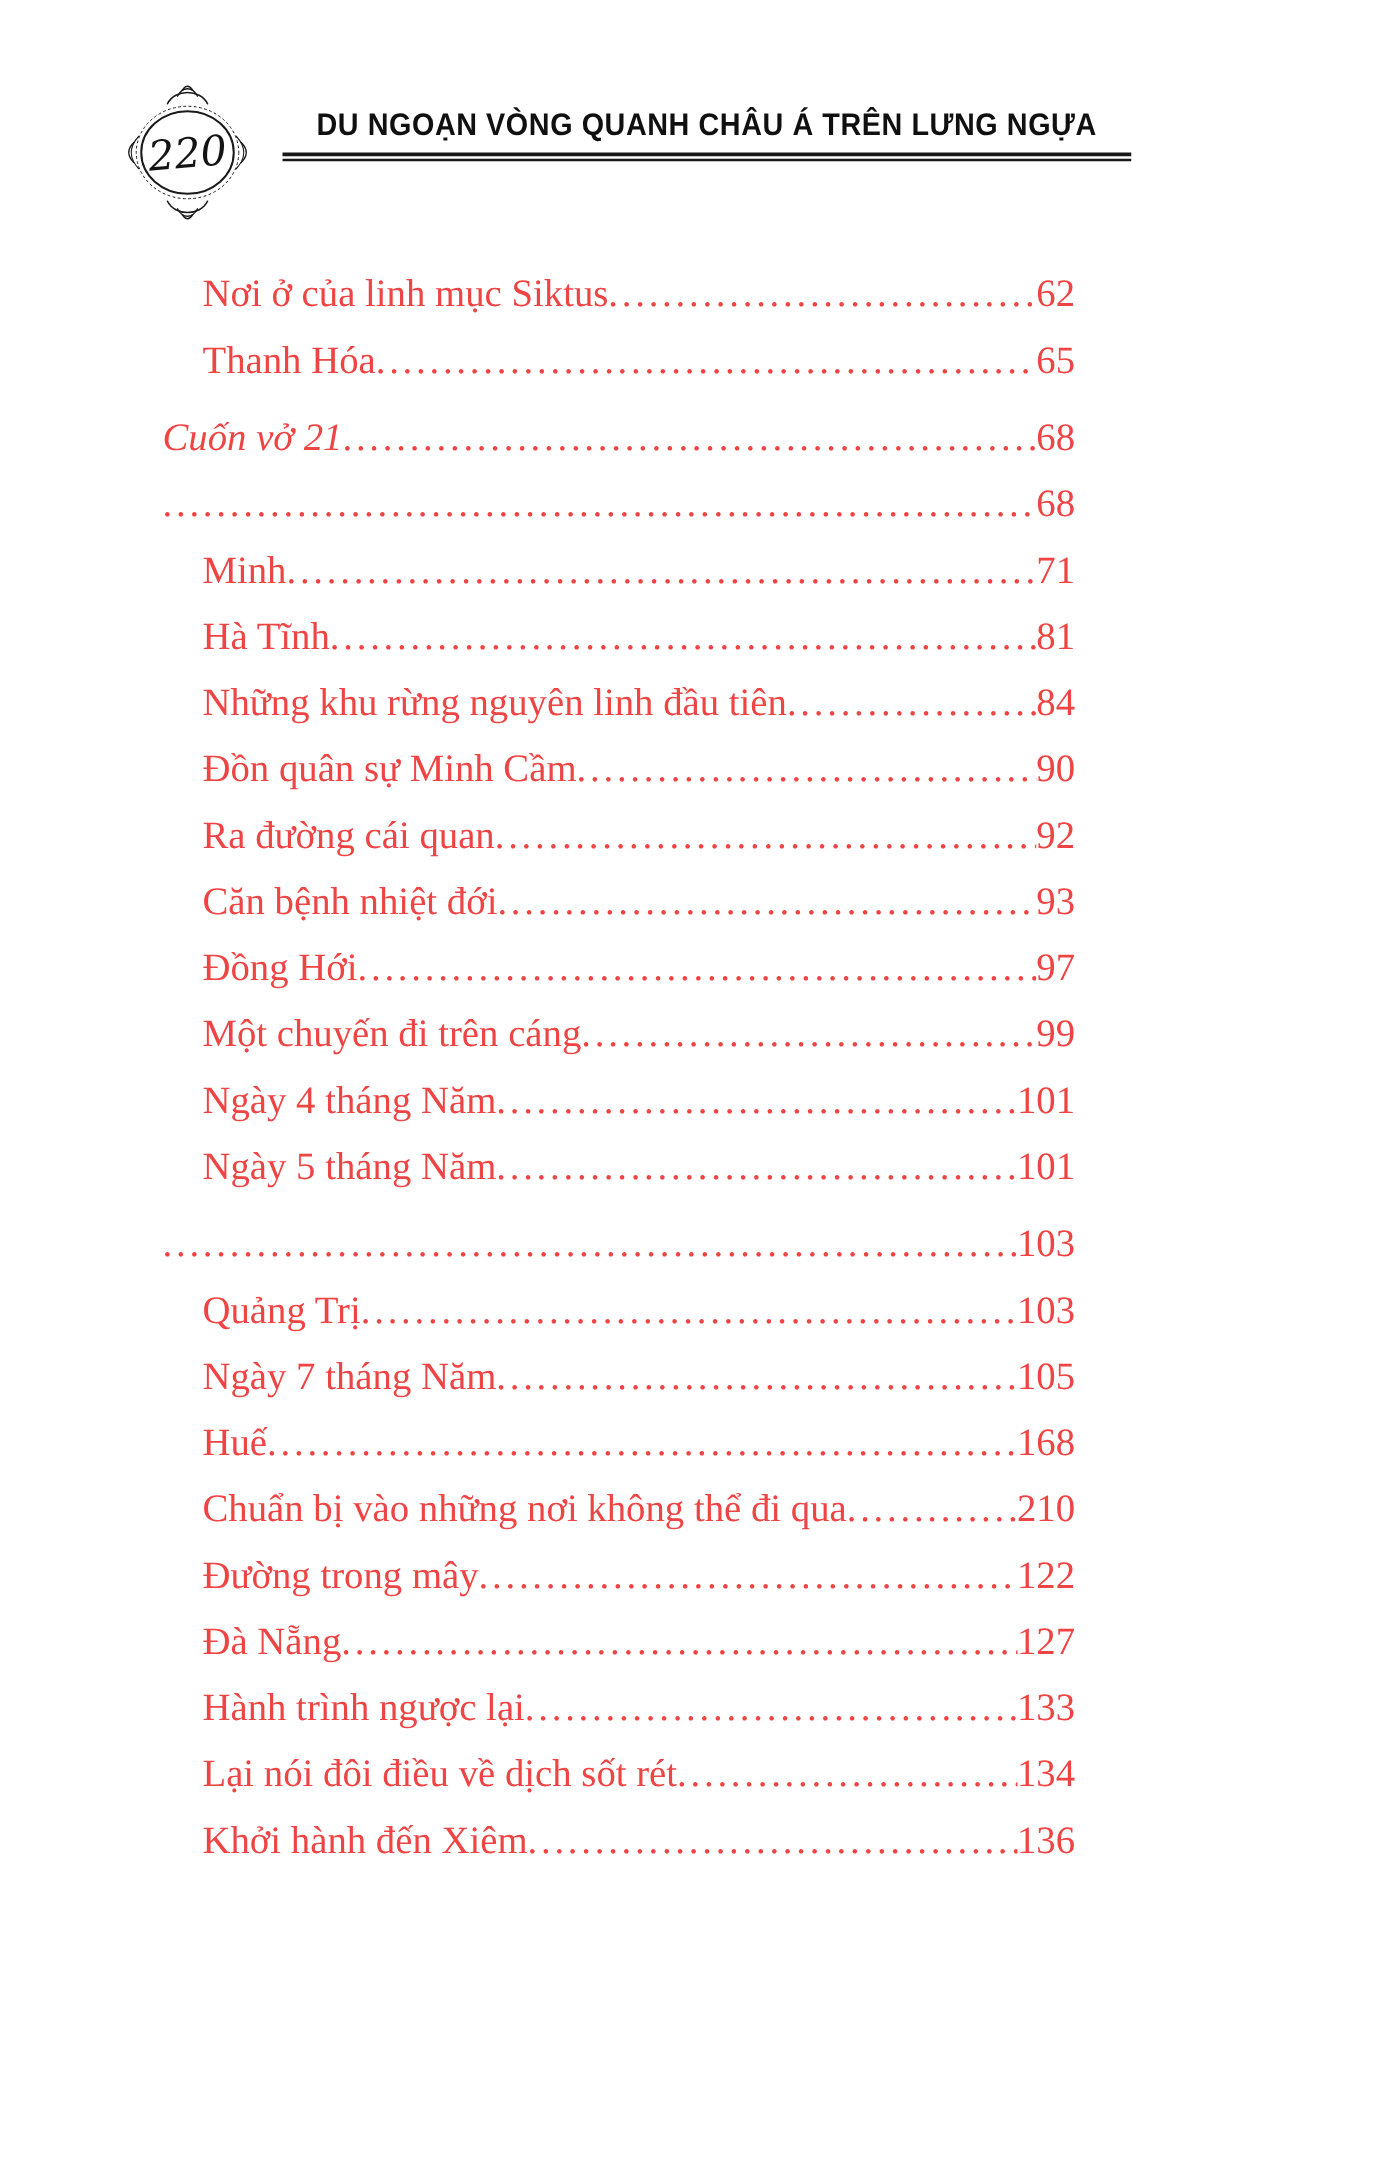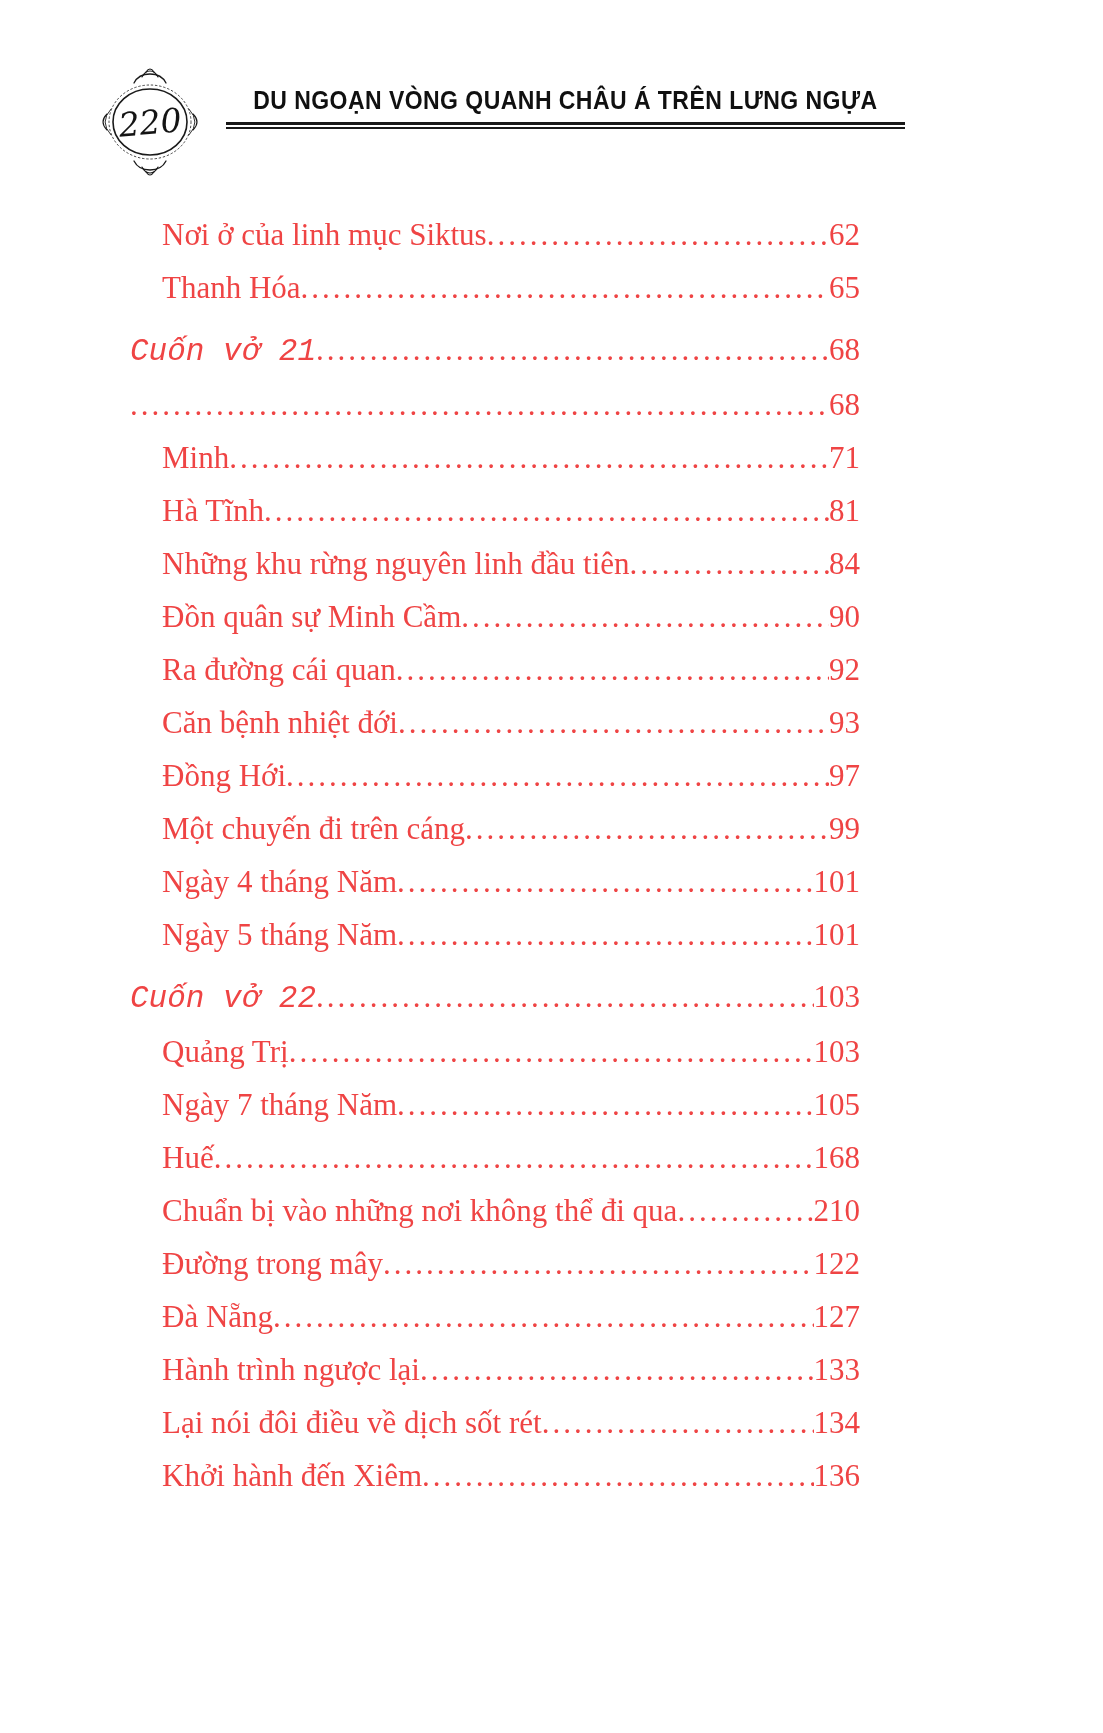--- a/index.html
+++ b/index.html
@@ -51,21 +51,21 @@
   .toc-row {
     display:flex;
     align-items:baseline;
     font-size:31px;
     line-height:53px;
     color:#ef4444;
   }
   .toc-row.item .toc-label { padding-left:32px; }
   .toc-row.section { margin-top:9px; }
   .toc-row.section .toc-label {
-    font-family:Liberation Mono, monospace;
+    font-family:Liberation Serif, serif;
     font-style:italic;
   }
   .toc-label { flex:0 0 auto; white-space:nowrap; }
   .toc-leader {
     flex:1 1 auto;
     overflow:hidden;
     white-space:nowrap;
     letter-spacing:3px;
     min-width:14px;
   }
@@ -169,21 +169,20 @@
         <span class="toc-label">Ngày 4 tháng Năm</span>
         <span class="toc-leader">........................................................................................................................................................................................................</span>
         <span class="toc-page">101</span>
       </div>
       <div class="toc-row item">
         <span class="toc-label">Ngày 5 tháng Năm</span>
         <span class="toc-leader">........................................................................................................................................................................................................</span>
         <span class="toc-page">101</span>
       </div>
       <div class="toc-row section">
-        <span class="toc-label">Cuốn vở 22</span>
         <span class="toc-leader">........................................................................................................................................................................................................</span>
         <span class="toc-page">103</span>
       </div>
       <div class="toc-row item">
         <span class="toc-label">Quảng Trị</span>
         <span class="toc-leader">........................................................................................................................................................................................................</span>
         <span class="toc-page">103</span>
       </div>
       <div class="toc-row item">
         <span class="toc-label">Ngày 7 tháng Năm</span>

